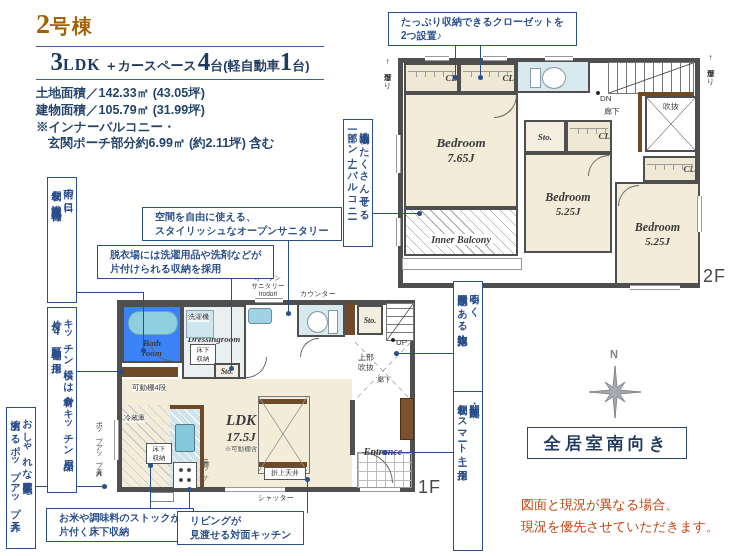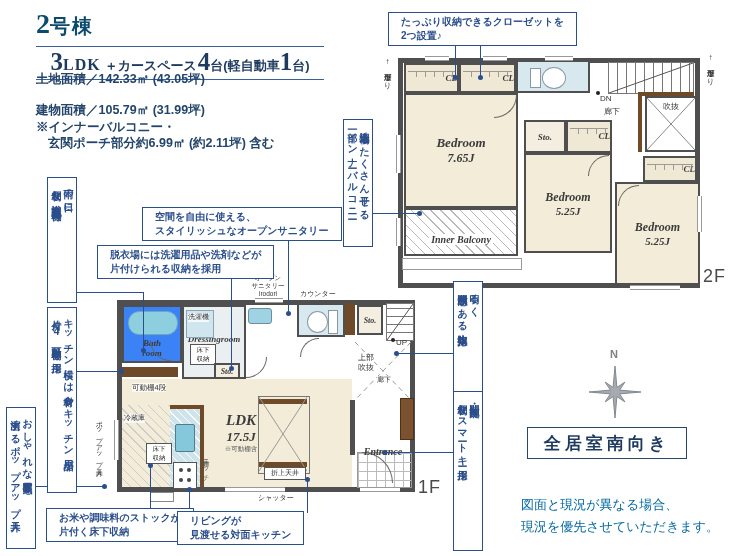--- a/index.html
+++ b/index.html
@@ -1,20 +1,20 @@
 <!DOCTYPE html>
 <html><head>
 <meta charset="utf-8">
 <style>
   html,body{margin:0;padding:0;background:#fff;}
   #canvas{position:relative;width:740px;height:556px;background:#fff;overflow:hidden;
           font-family:"Liberation Sans",sans-serif;}
   .abs{position:absolute;}
   
-  .hdr{color:#0c4a6e;font-family:"Liberation Serif",serif;}
+  .hdr{color:#a16207;font-family:"Liberation Serif",serif;}
   .hline{position:absolute;height:1px;background:#3a5f9e;}
   .spec{display:flex;align-items:baseline;justify-content:center;color:#1e3a5f;}
   .spec .big{font-family:"Liberation Serif",serif;font-size:25px;font-weight:bold;}
   .spec .mid{font-family:"Liberation Serif",serif;font-size:16px;font-weight:bold;letter-spacing:1px;}
   .spec .sml{font-size:13px;font-weight:bold;}
   .area{position:absolute;color:#24456b;font-size:12.5px;font-weight:bold;white-space:pre;}
   
   .co{position:absolute;border:1px solid #2b4e8c;background:#fff;color:#2b4e8c;font-weight:bold;
       font-size:10px;line-height:1.4;padding:2px 12px;white-space:pre-line;z-index:30;}
   .cov{writing-mode:vertical-rl;text-orientation:upright;line-height:1.2;padding:4px 2px;letter-spacing:1px;}
@@ -32,42 +32,42 @@
   .win{position:absolute;background:#fff;border-top:1px solid #999;border-bottom:1px solid #999;box-sizing:border-box;z-index:6;}
   .winv{position:absolute;background:#fff;border-left:1px solid #999;border-right:1px solid #999;box-sizing:border-box;z-index:6;}
   .arc{position:absolute;z-index:7;}
   .xsvg{position:absolute;z-index:5;}
   .wall{position:absolute;background:#4f4f4f;z-index:5;}
   .hatch45{background:repeating-linear-gradient(45deg,#fff 0 6px,#b9b9b9 6px 7px);}
   .floorlabel{position:absolute;color:#4a4a4a;font-size:18px;letter-spacing:1px;z-index:12;}
   .pdot{position:absolute;width:4px;height:4px;border-radius:50%;background:#222;z-index:11;}
   .badge{position:absolute;border:1px solid #27476e;color:#1e3a5f;font-weight:bold;font-size:17px;
          letter-spacing:4px;display:flex;align-items:center;justify-content:center;z-index:20;background:#fff;}
-  .disc{position:absolute;color:#0369a1;font-size:13px;line-height:1.7;white-space:pre-line;z-index:20;}
+  .disc{position:absolute;color:#c2410c;font-size:13px;line-height:1.7;white-space:pre-line;z-index:20;}
 </style>
 </head>
 <body>
 
 <div id="canvas">
 
   <div class="abs hdr" style="left:36px;top:8px;">
     <span style="font-size:28px;font-weight:bold;">2</span><span style="font-size:20px;font-weight:bold;letter-spacing:2px;">号棟</span>
   </div>
   <div class="hline" style="left:36px;top:46px;width:288px;"></div>
   <div class="abs spec" style="left:36px;top:48px;width:288px;height:28px;">
     <span class="big">3</span>
     <span class="mid">LDK</span>
     <span class="sml" style="margin:0 1px 0 4px;">＋カースペース</span>
     <span class="big">4</span>
     <span class="sml">台(軽自動車</span>
     <span class="big">1</span>
     <span class="sml">台)</span>
   </div>
   <div class="hline" style="left:36px;top:79px;width:288px;"></div>
-  <div class="area" style="left:36px;top:71px;">土地面積／142.33㎡ (43.05坪)</div>
+  <div class="area" style="left:36px;top:85px;">土地面積／142.33㎡ (43.05坪)</div>
   <div class="area" style="left:36px;top:102px;">建物面積／105.79㎡ (31.99坪)</div>
   <div class="area" style="left:36px;top:119px;">※インナーバルコニー・</div>
   <div class="area" style="left:48px;top:135px;">玄関ポーチ部分約6.99㎡ (約2.11坪) 含む</div>
 
   <div class="co" style="left:388px;top:12px;">たっぷり収納できるクローゼットを
 2つ設置♪</div>
   <div class="co cov" style="left:343px;top:119px;height:118px;">洗濯物もたくさん干せる
 一部インナーバルコニー</div>
   <div class="co cov" style="left:47px;top:177px;height:116px;">雨の日に
 便利な浴室換気乾燥機付</div>

